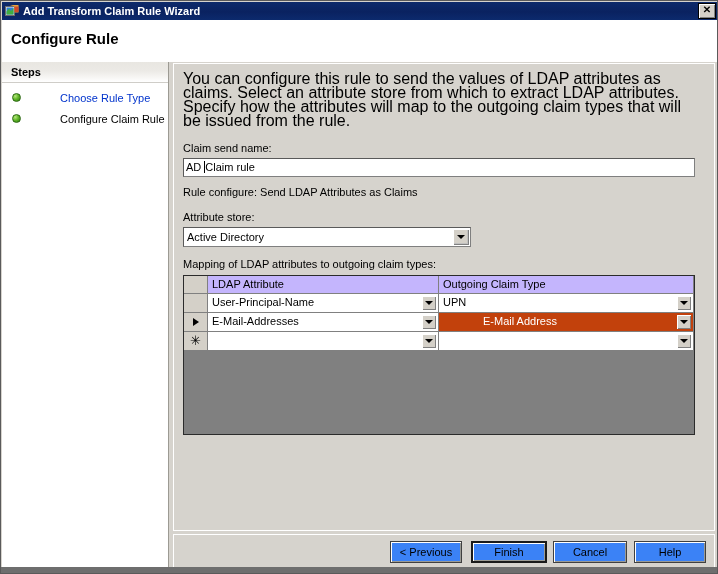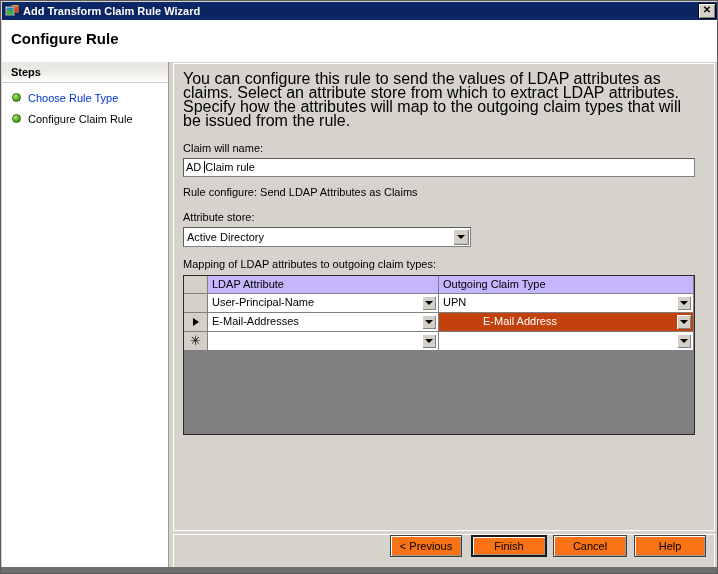--- a/index.html
+++ b/index.html
@@ -106,20 +106,21 @@
     font-size: 11px;
     font-weight: bold;
     color: #000;
   }
   #sidebar .step-list { padding-top: 4px; }
   .step-item {
     display: flex;
     align-items: center;
     height: 21px;
     padding-left: 10px;
+    gap: 32px;
   }
   .step-bullet {
     width: 9px; height: 9px;
     border-radius: 50%;
     background: radial-gradient(circle at 32% 30%, #b7e77f 0%, #63b82a 45%, #2e7a10 100%);
     border: 1px solid #2c6a12;
     box-sizing: border-box;
     margin-right: 7px;
     flex: 0 0 auto;
   }
@@ -317,23 +318,23 @@
     position: absolute;
     left: 172px; top: 533px;
     width: 542px;
     height: 34px;
     background: #d6d3cd;
     border: 1px solid #ffffff;
     box-sizing: border-box;
   }
   .btn {
     position: absolute;
-    top: 0;
+    top: 6px;
     height: 22px;
-    background: #f97316;
+    background: #3b82f6;
     border: 1px solid #404040;
     box-shadow: inset 1px 1px 0 #ffffff, inset -1px -1px 0 #9a9a94;
     box-sizing: border-box;
     font-family: "Liberation Sans", sans-serif;
     font-size: 11px;
     color: #000;
     text-align: center;
     line-height: 20px;
     cursor: default;
   }
@@ -392,21 +393,21 @@
         <span class="step-bullet"></span>
         <span class="step-label">Configure Claim Rule</span>
       </div>
     </div>
   </div>
 
   <div id="content">
 
     <p class="intro">You can configure this rule to send the values of LDAP attributes as claims. Select an attribute store from which to extract LDAP attributes. Specify how the attributes will map to the outgoing claim types that will be issued from the rule.</p>
 
-    <div class="field-label">Claim will name:</div>
+    <div class="field-label">Claim send name:</div>
     <div class="textbox"><span>AD </span><span class="caret"></span><span>Claim rule</span></div>
 
     <div class="subtext">Rule configure: Send LDAP Attributes as Claims</div>
 
     <div class="field-label">Attribute store:</div>
     <div class="combo">
       <span>Active Directory</span>
       <span class="combo-arrow"></span>
     </div>
 

